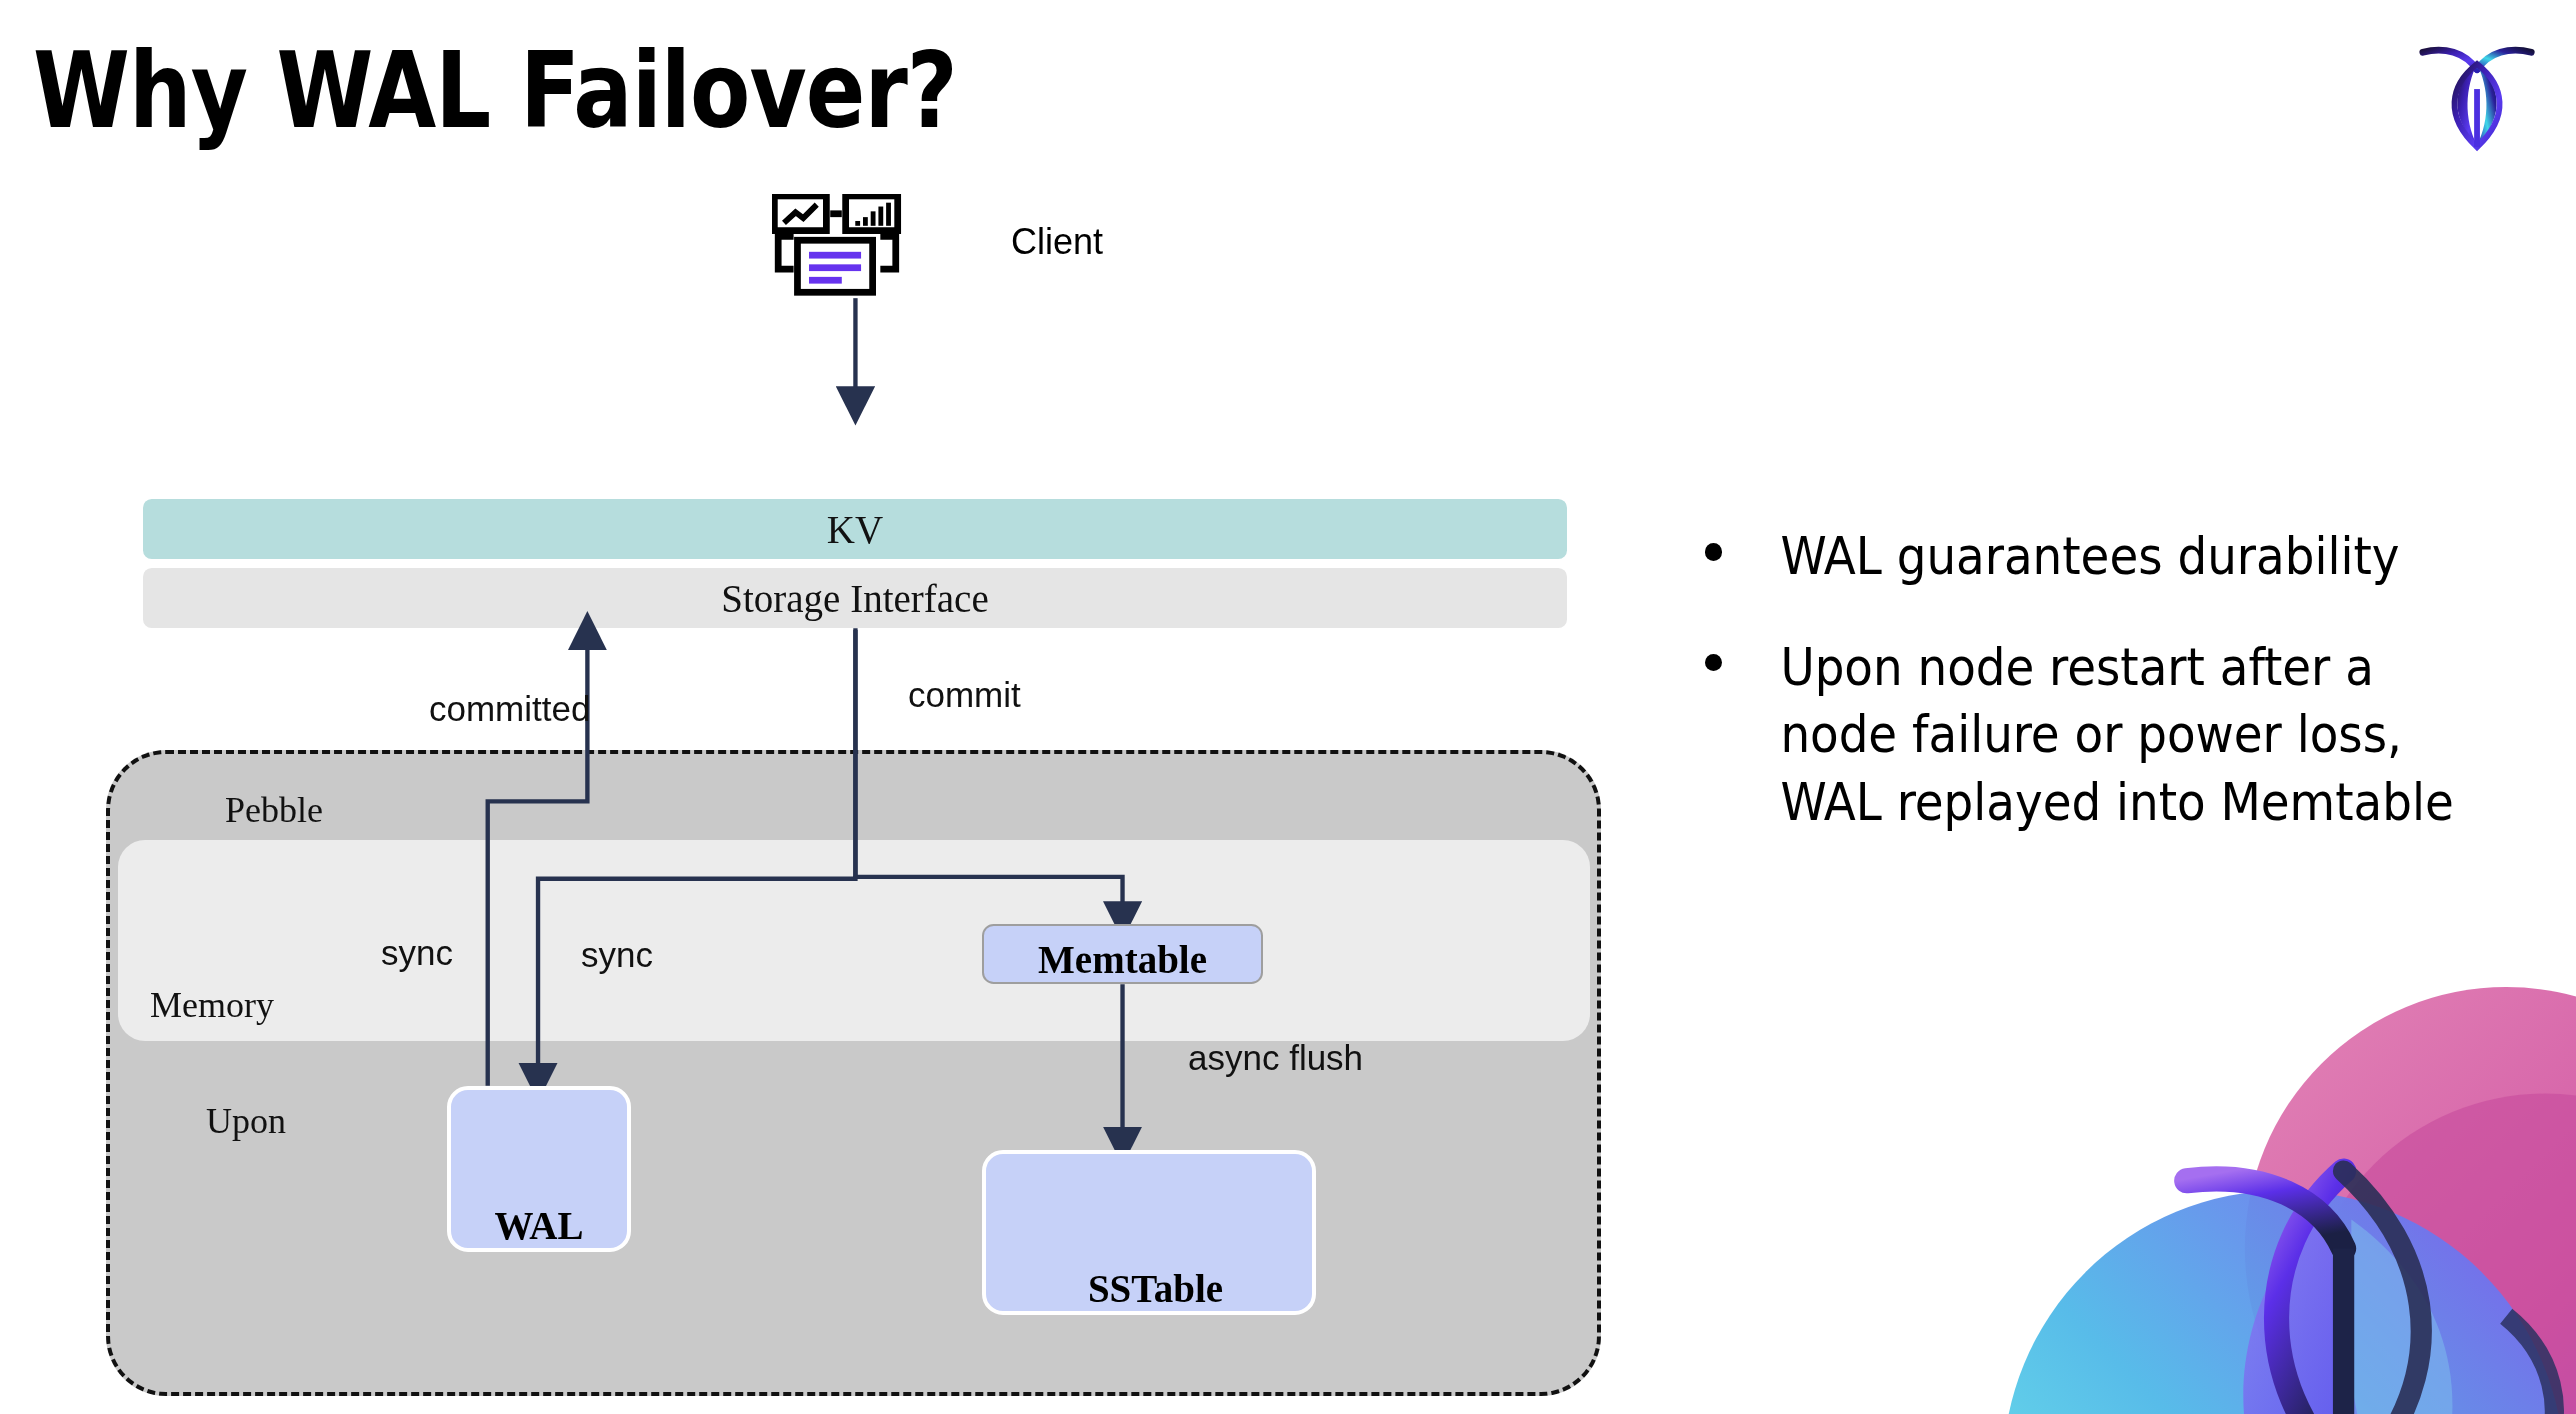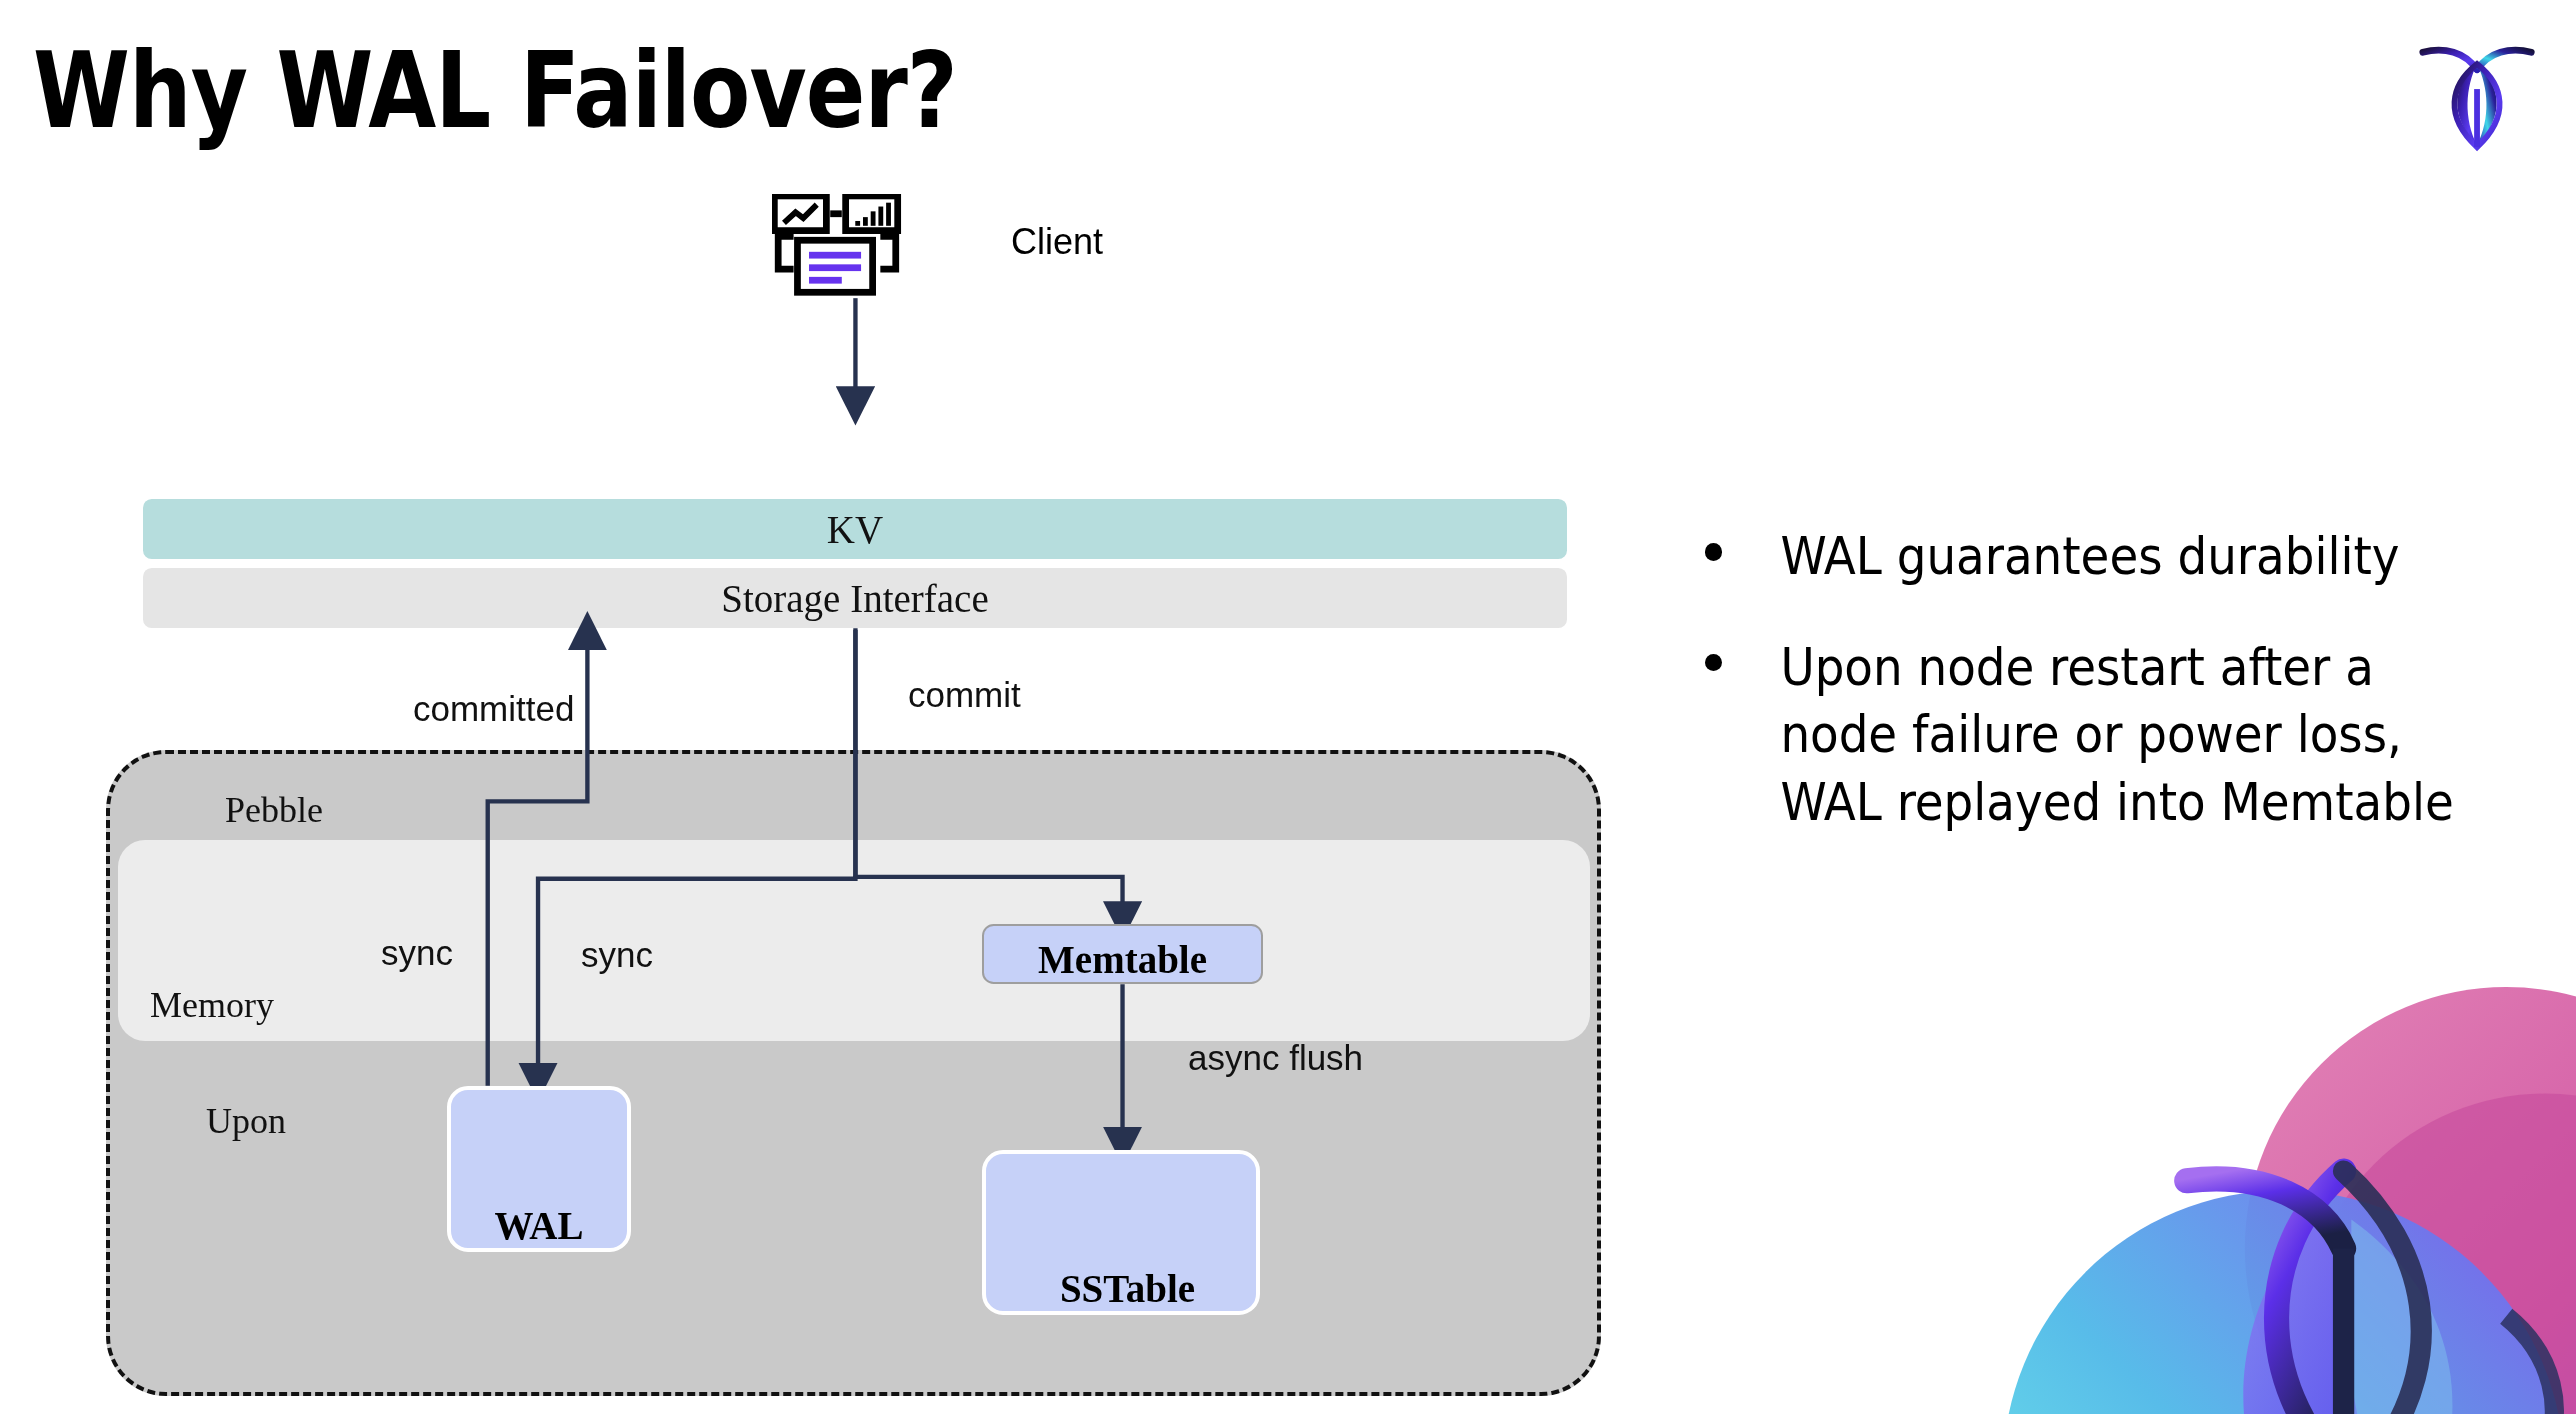--- a/index.html
+++ b/index.html
@@ -93,31 +93,31 @@
   }
   #node-memtable{
     left:982px;top:924px;width:281px;height:60px;
     border:2.9px solid #9e9e9e;border-radius:11.6px;
   }
   #node-wal{
     left:447px;top:1086px;width:184px;height:166px;
     border:4.8px solid #ffffff;border-radius:21px;
   }
   #node-sstable{
-    left:982px;top:1150px;width:278px;height:165px;
+    left:982px;top:1150px;width:334px;height:165px;
     border:4.8px solid #ffffff;border-radius:21px;padding-left:13px;
   }
 
   
   .edge-label{
     position:absolute;
     font-family:"Liberation Sans",sans-serif;
     font-size:35px;color:#111;white-space:nowrap;
   }
-  #label-committed{left:413px;top:689px;}
+  #label-committed{left:429px;top:689px;}
   #label-commit{left:908px;top:675px;}
   #label-sync-left{left:381px;top:933px;}
   #label-sync-right{left:581px;top:935px;}
   #label-async-flush{left:1188px;top:1038px;}
 
   
   #connectors{position:absolute;left:0;top:0;width:2576px;height:1415px;pointer-events:none;}
 
   
   #bullet-list{position:absolute;left:1705px;top:523px;width:794px;}

